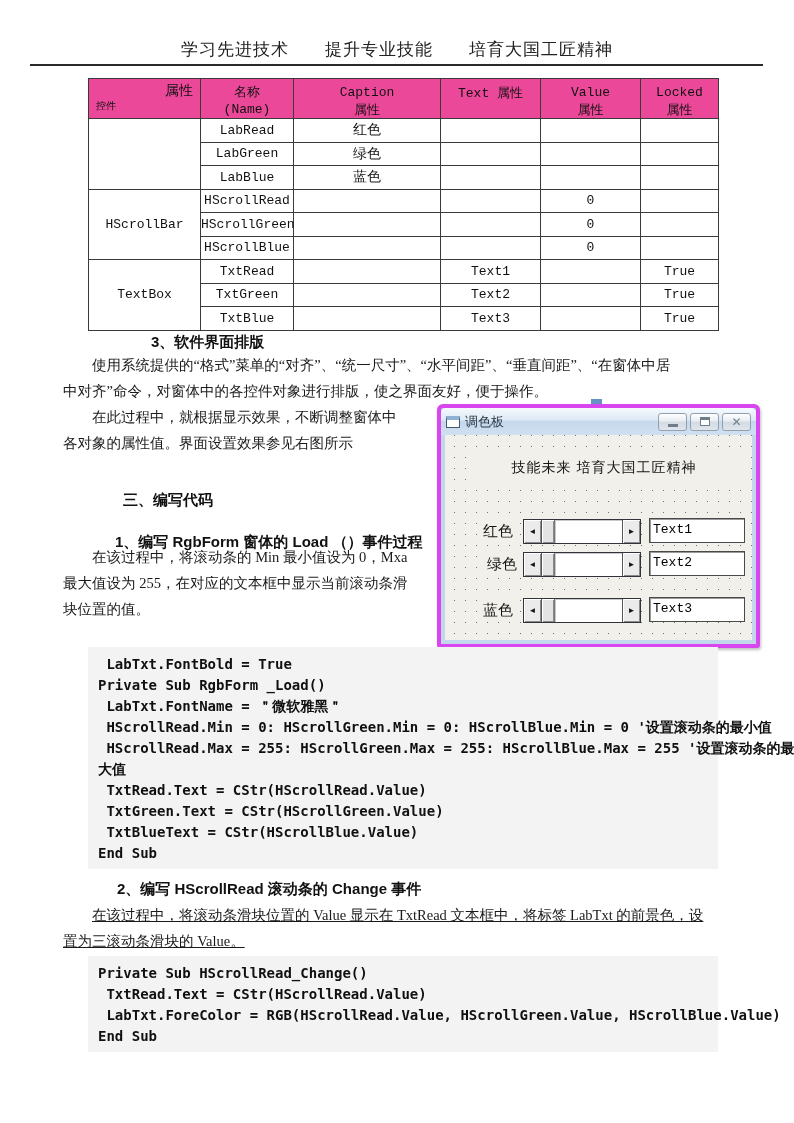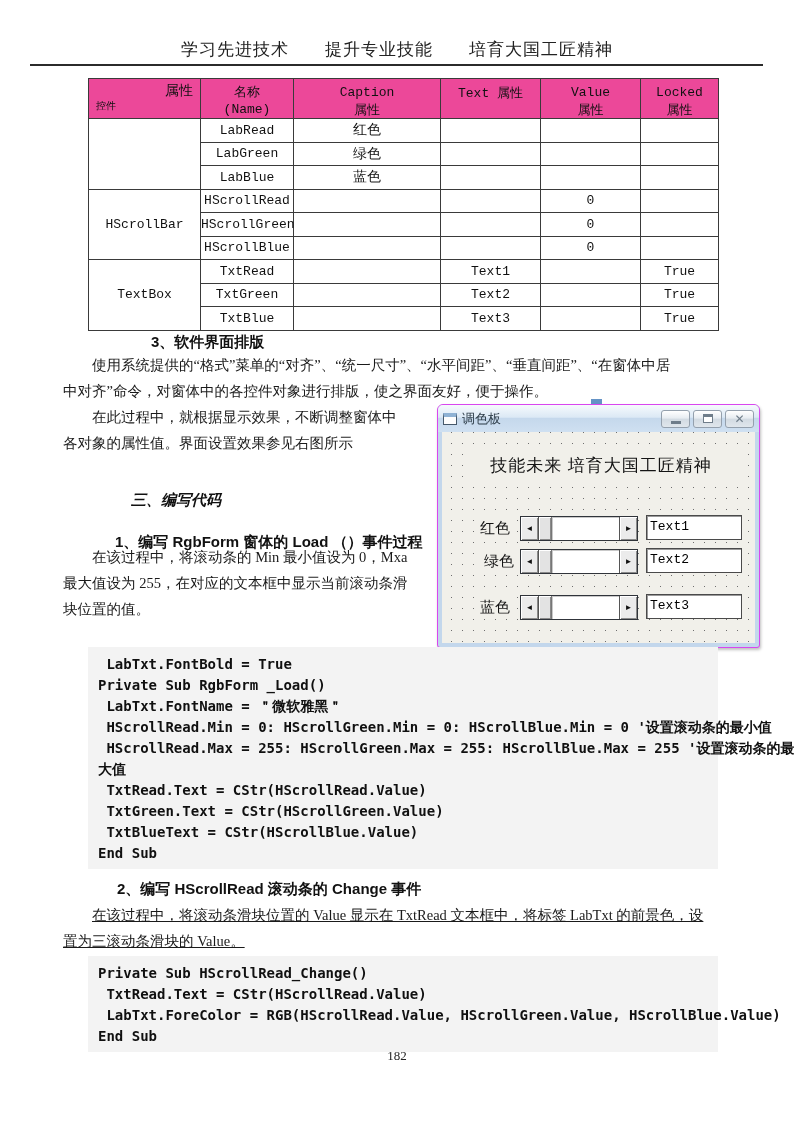--- a/index.html
+++ b/index.html
@@ -41,21 +41,21 @@
     font-weight:bold; font-size:15px; color:#111;
   }
   .para {
     position:absolute; font-size:14.5px; line-height:26px; color:#1a1a1a;
     text-indent:2em; white-space:pre-line; text-align:justify;
   }
 
   
   .vb-window {
     position:absolute; left:437px; top:404px; width:323px; height:244px;
-    background:#c3d7ec; border:1px solid #d946ef; border-radius:6px 6px 3px 3px;
+    background:#c3d7ec; border:4px solid #d946ef; border-radius:6px 6px 3px 3px;
     box-shadow:1px 2px 3px rgba(0,0,0,.25);
   }
   .size-handle { position:absolute; left:591px; top:399px; width:11px; height:5px; background:#6593c6; }
   .titlebar {
     position:absolute; left:0; top:0; right:0; height:27px;
     border-radius:5px 5px 0 0; padding:0 5px;
     background:linear-gradient(#f6fafd, #dce9f5 45%, #c5d8ec 50%, #cfe0f1);
     display:flex; align-items:center;
   }
   .form-icon { width:14px; height:12px; background:#fdfdfd; border:1px solid #46586a; border-top:4px solid #8fb2d4; margin-right:5px; }
@@ -70,21 +70,21 @@
   .glyph-close { font-family:"DejaVu Sans",sans-serif; font-size:12px; font-weight:bold; color:#6f7d8a; line-height:1; }
   .client {
     position:absolute; left:4px; right:4px; top:27px; bottom:4px;
     background-color:#f1f0ea;
     background-image:radial-gradient(circle, #6e6e6e 0.8px, transparent 0.95px);
     background-size:11px 11px; background-position:4px 6px;
   }
   .big-label {
     position:absolute; left:22px; top:15px; width:274px; height:36px;
     background:#f1f0ea; display:flex; align-items:center; justify-content:center;
-    font-size:17px; letter-spacing:1px; color:#141414;
+    font-size:14px; letter-spacing:1px; color:#141414;
     font-family:"Liberation Sans","DejaVu Sans",sans-serif;
   }
   .ctl-label { position:absolute; width:40px; height:20px; background:#f1f0ea; font-size:15px; color:#141414; text-align:center; line-height:20px; }
   .hscroll { position:absolute; width:118px; height:25px; border:1px solid #30343a; background:#ffffff; display:flex; }
   .sb-btn {
     width:18px; height:100%; background:#ebebeb; flex:0 0 auto;
     box-shadow:inset 1px 1px 0 #ffffff, inset -1px -1px 0 #8a8a8a;
     display:flex; align-items:center; justify-content:center;
     font-size:8px; color:#111; border-right:1px solid #555;
   }
@@ -270,21 +270,21 @@
       <div class="hscroll" style="left:78px; top:163px;">
         <div class="sb-btn">◄</div>
         <div class="sb-thumb"></div>
         <div class="sb-track"></div>
         <div class="sb-btn right">►</div>
       </div>
       <div class="vb-textbox" style="left:204px; top:162px;">Text3</div>
     </div>
   </div>
 
-  <div class="h-bold" style="left:131px; top:491px;font-style:italic;">三、编写代码</div>
+  <div class="h-bold" style="left:123px; top:491px;">三、编写代码</div>
   <div class="h-bold" style="left:115px; top:521px;margin-top:12px;">1、编写 RgbForm 窗体的 Load （）事件过程</div>
   <div class="para" style="left:63px; top:544px; width:372px;">在该过程中，将滚动条的 Min 最小值设为 0，Mxa
 最大值设为 255，在对应的文本框中显示当前滚动条滑
 块位置的值。</div>
 
   <div class="codeblock" style="top:647px;">
     <div class="codeline"> LabTxt.FontBold = True</div>
     <div class="codeline">Private Sub RgbForm _Load()</div>
     <div class="codeline"> LabTxt.FontName = ＂微软雅黑＂</div>
     <div class="codeline"> HScrollRead.Min = 0: HScrollGreen.Min = 0: HScrollBlue.Min = 0 '设置滚动条的最小值</div>
@@ -300,14 +300,13 @@
   <div class="para" style="left:63px; top:902px; width:680px;text-decoration:underline;">在该过程中，将滚动条滑块位置的 Value 显示在 TxtRead 文本框中，将标签 LabTxt 的前景色，设
 置为三滚动条滑块的 Value。</div>
 
   <div class="codeblock" style="top:956px;">
     <div class="codeline">Private Sub HScrollRead_Change()</div>
     <div class="codeline"> TxtRead.Text = CStr(HScrollRead.Value)</div>
     <div class="codeline"> LabTxt.ForeColor = RGB(HScrollRead.Value, HScrollGreen.Value, HScrollBlue.Value)</div>
     <div class="codeline">End Sub</div>
   </div>
 
-  <div class="page-number">182</div>
 </div>
 
 </body></html>

